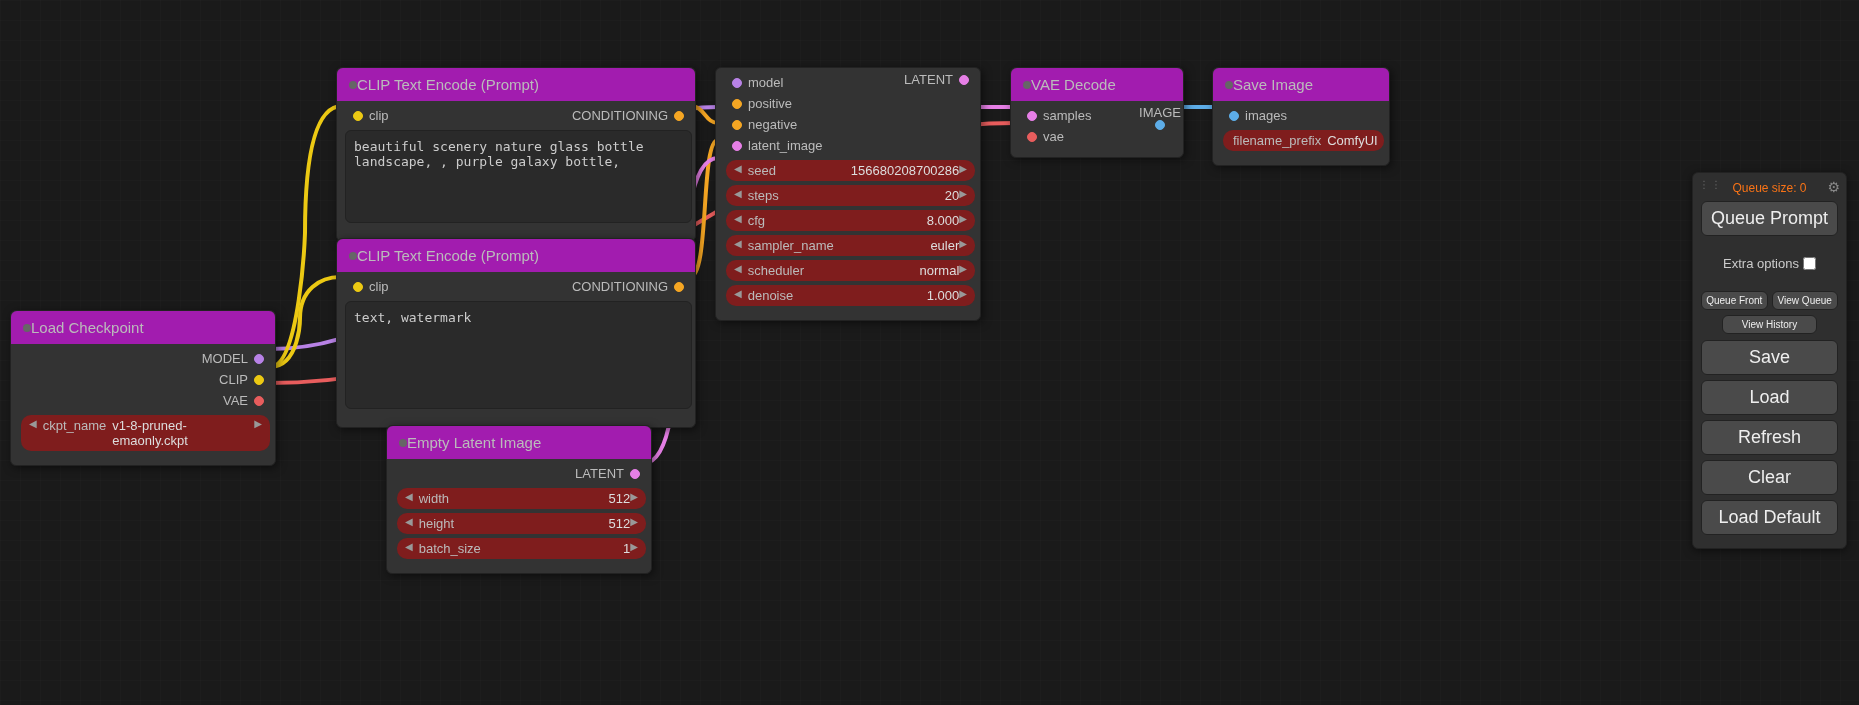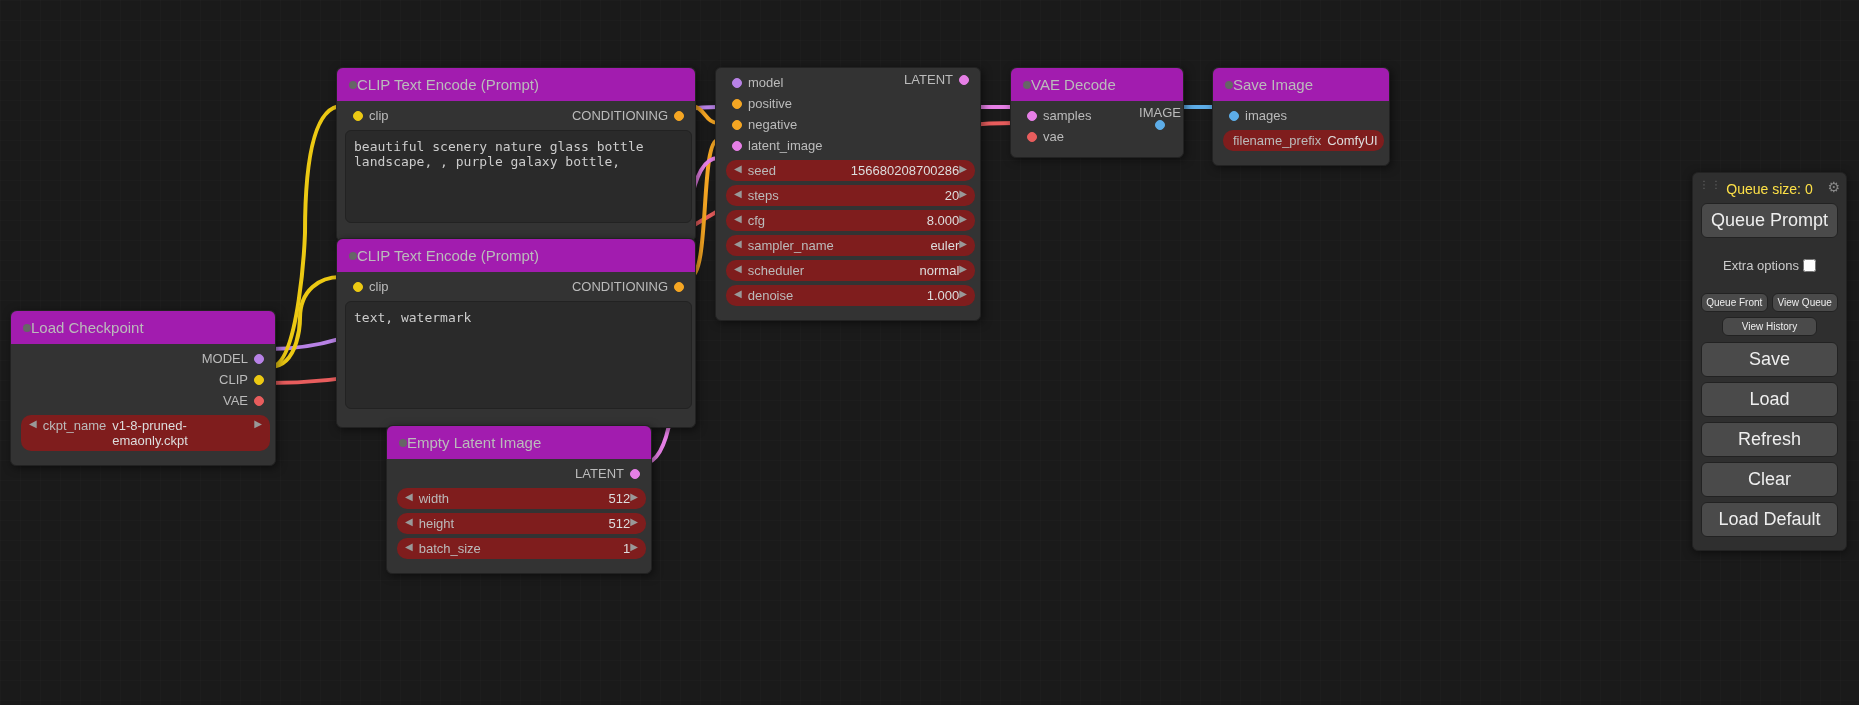--- a/index.html
+++ b/index.html
@@ -80,21 +80,21 @@
     top: 172px;
     width: 155px;
     background: #2f2f2f;
     border: 1px solid #222;
     border-radius: 6px;
     padding: 8px;
     box-shadow: 0 2px 8px rgba(0,0,0,0.5);
   }
   .panel .grip { position: absolute; left: 6px; top: 6px; color: #666; font-size: 10px; letter-spacing: 2px; }
   .panel .gear { position: absolute; right: 6px; top: 6px; color: #888; font-size: 14px; }
-  .panel .queue-label { text-align: center; font-size: 14px; color: #fde047; margin-bottom: 6px; }
+  .panel .queue-label { text-align: center; font-size: 12px; color: #f97316; margin-bottom: 6px; }
   .panel button {
     display: block;
     width: 100%;
     background: #4a4a4a;
     color: #eee;
     border: 1px solid #222;
     border-radius: 6px;
     padding: 6px 0;
     font-size: 18px;
     margin-bottom: 5px;

